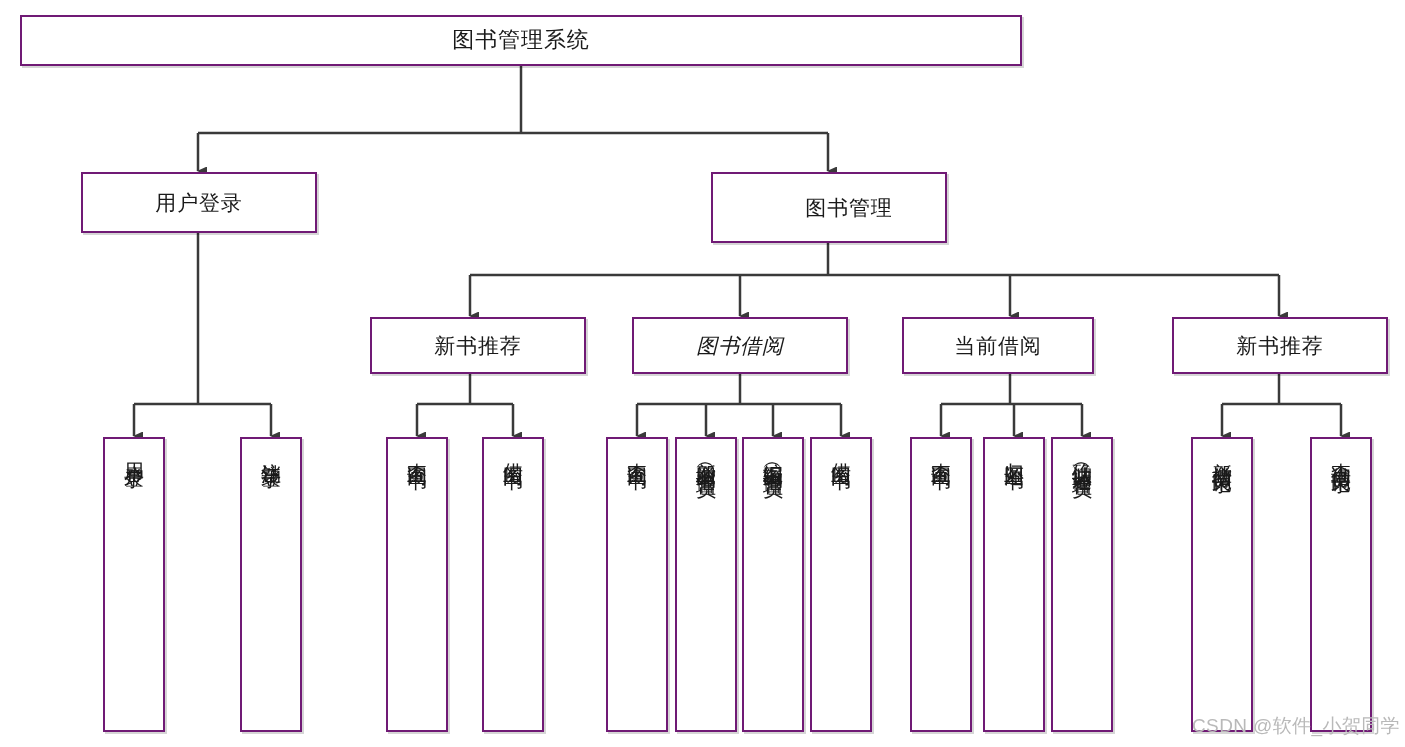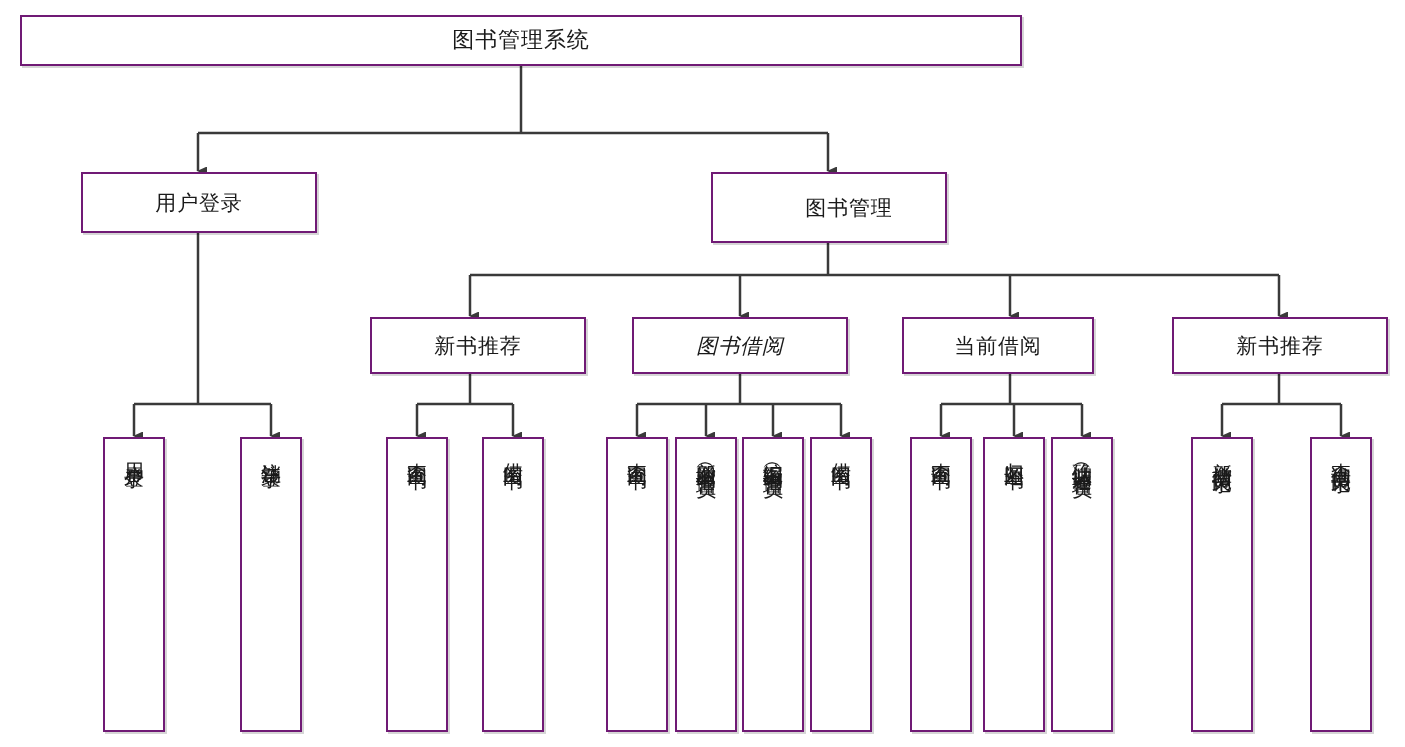--- a/index.html
+++ b/index.html
@@ -175,13 +175,14 @@
         <span class="label">确认归还（管理员）</span>
       </div>
       <div class="node vert" style="left: 1191px; top: 437px; width: 62px; height: 295px;">
         <span class="label">新增借阅记录</span>
       </div>
       <div class="node vert" style="left: 1310px; top: 437px; width: 62px; height: 295px;">
         <span class="label">查询借阅记录</span>
       </div>
     </div>
 
+  <div class="watermark" style="left: 1192px; top: 713px;">CSDN @软件_小贺同学</div>
 </div>
 
 </body></html>

